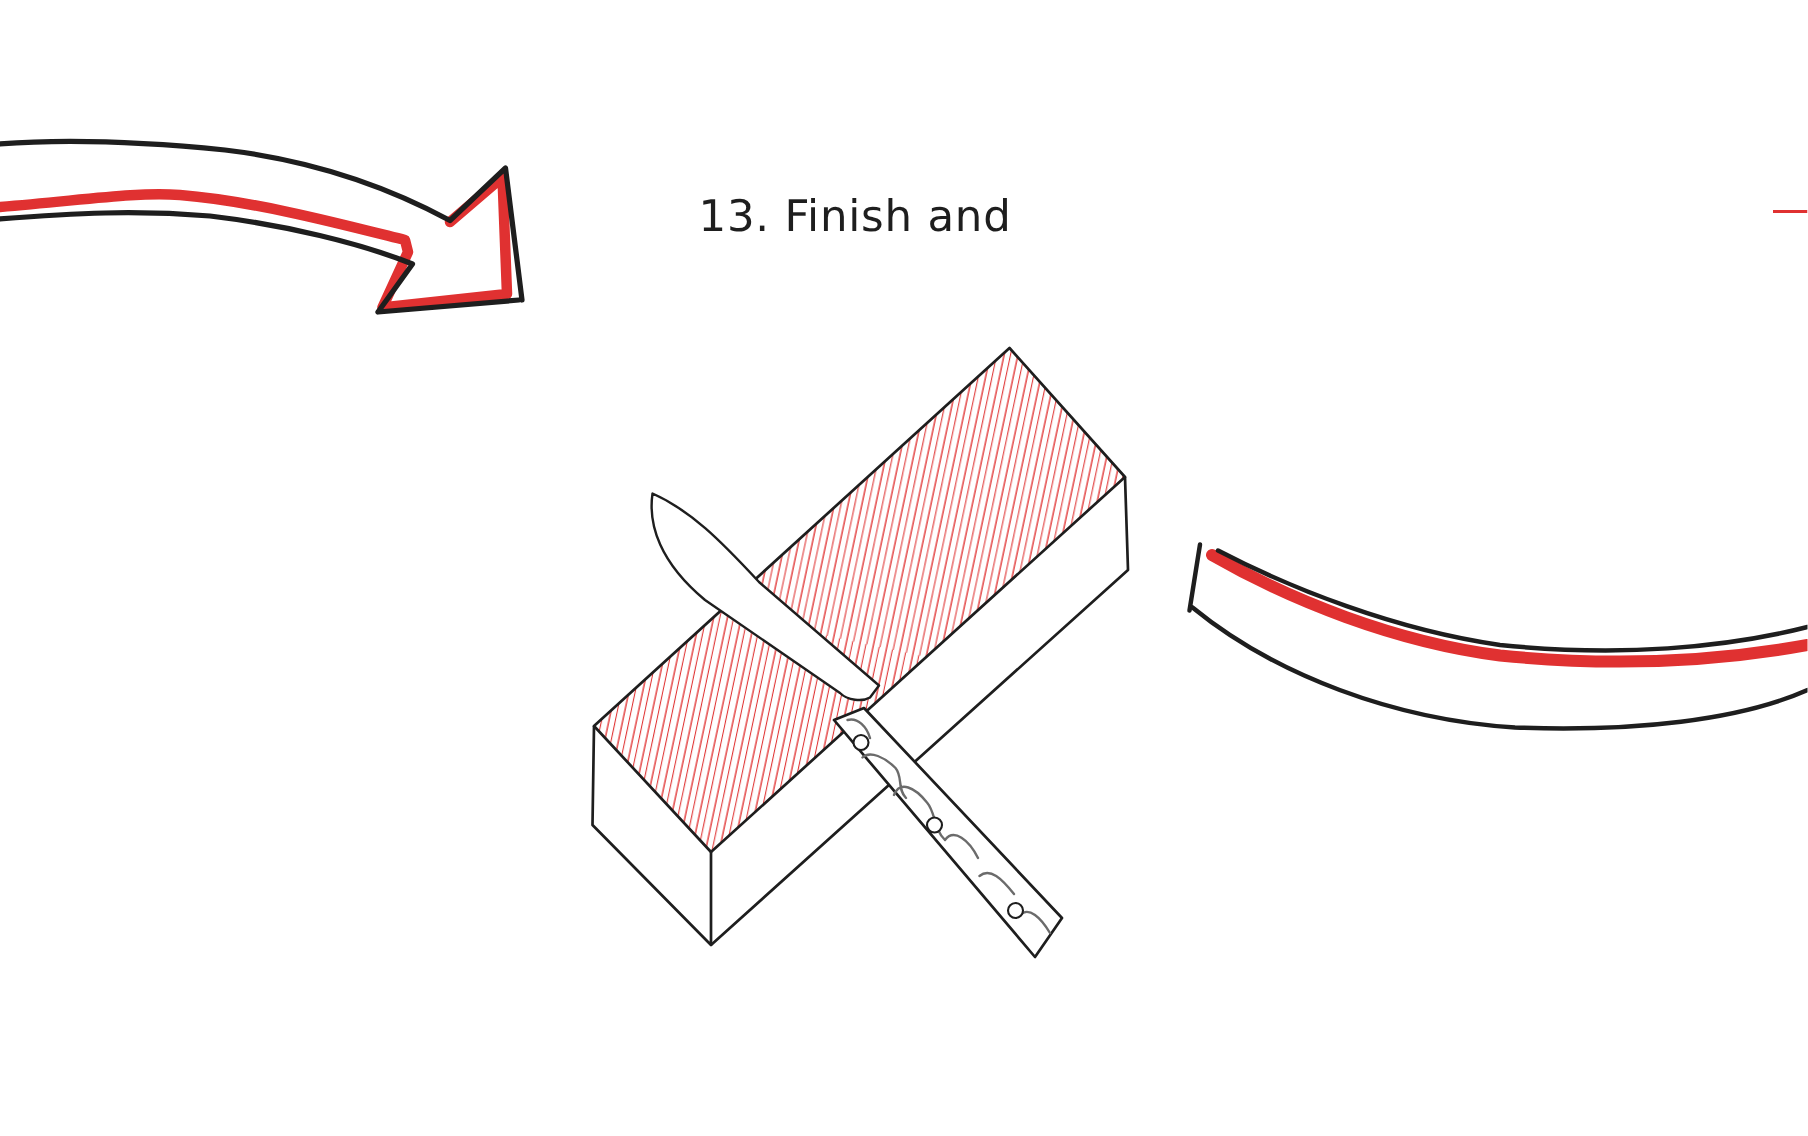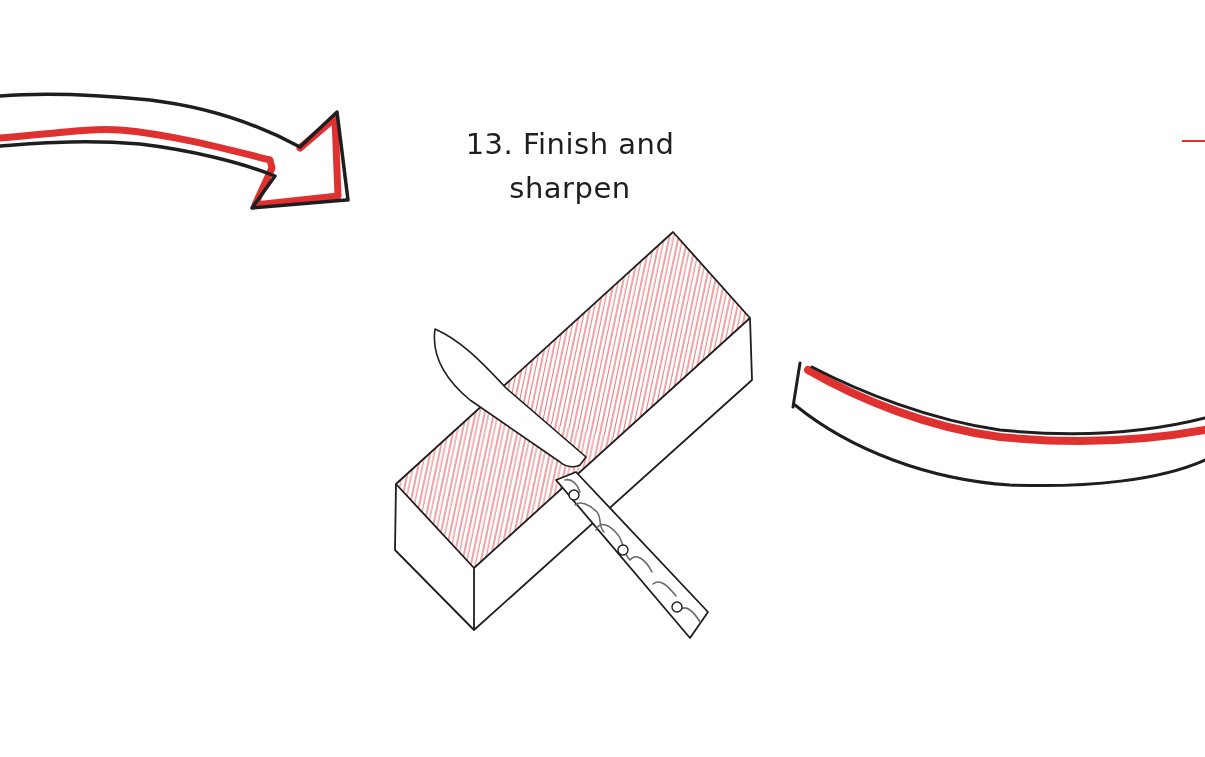--- a/index.html
+++ b/index.html
@@ -68,16 +68,15 @@
         <path d="M565 480 C 572 478, 578 485, 580 492 M 575 505 C 580 500, 590 505, 597 512 C 602 518, 598 526, 604 532 M 596 530 C 600 520, 610 525, 618 535 C 624 542, 622 552, 630 560 M 630 560 C 636 552, 646 560, 652 572 M 653 584 C 660 578, 668 586, 676 596 M 680 610 C 686 604, 694 612, 700 622" fill="none" stroke="#6b6b6b" stroke-width="1.6" stroke-linecap="round"></path>
         <circle cx="574" cy="495" r="5" fill="#ffffff" stroke="#1e1e1e" stroke-width="1.4"></circle>
         <circle cx="623" cy="550" r="5" fill="#ffffff" stroke="#1e1e1e" stroke-width="1.4"></circle>
         <circle cx="677" cy="607" r="5" fill="#ffffff" stroke="#1e1e1e" stroke-width="1.4"></circle>
       </g>
     </g>
   </svg>
 
   <div class="step-title">
     <div>13. Finish and</div>
-    <div>sharpen</div>
   </div>
 
 </div>
 
 </body></html>

